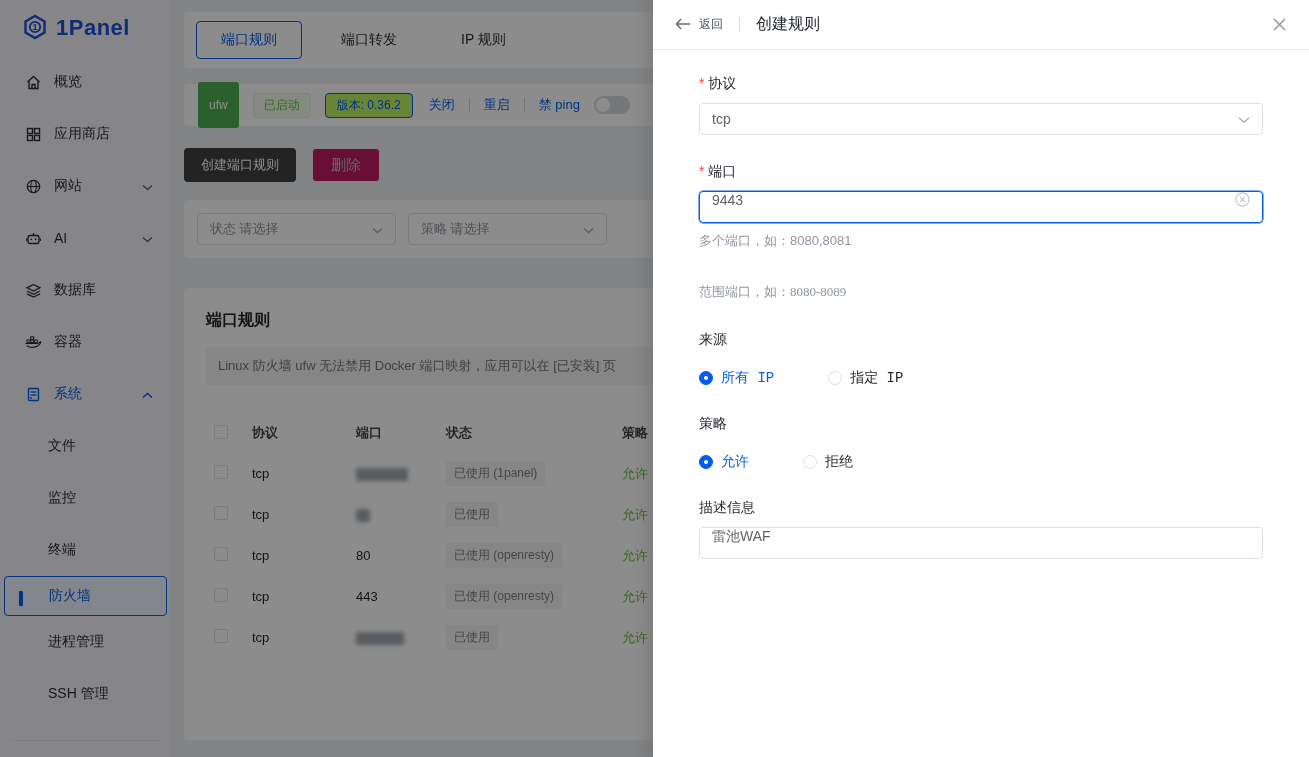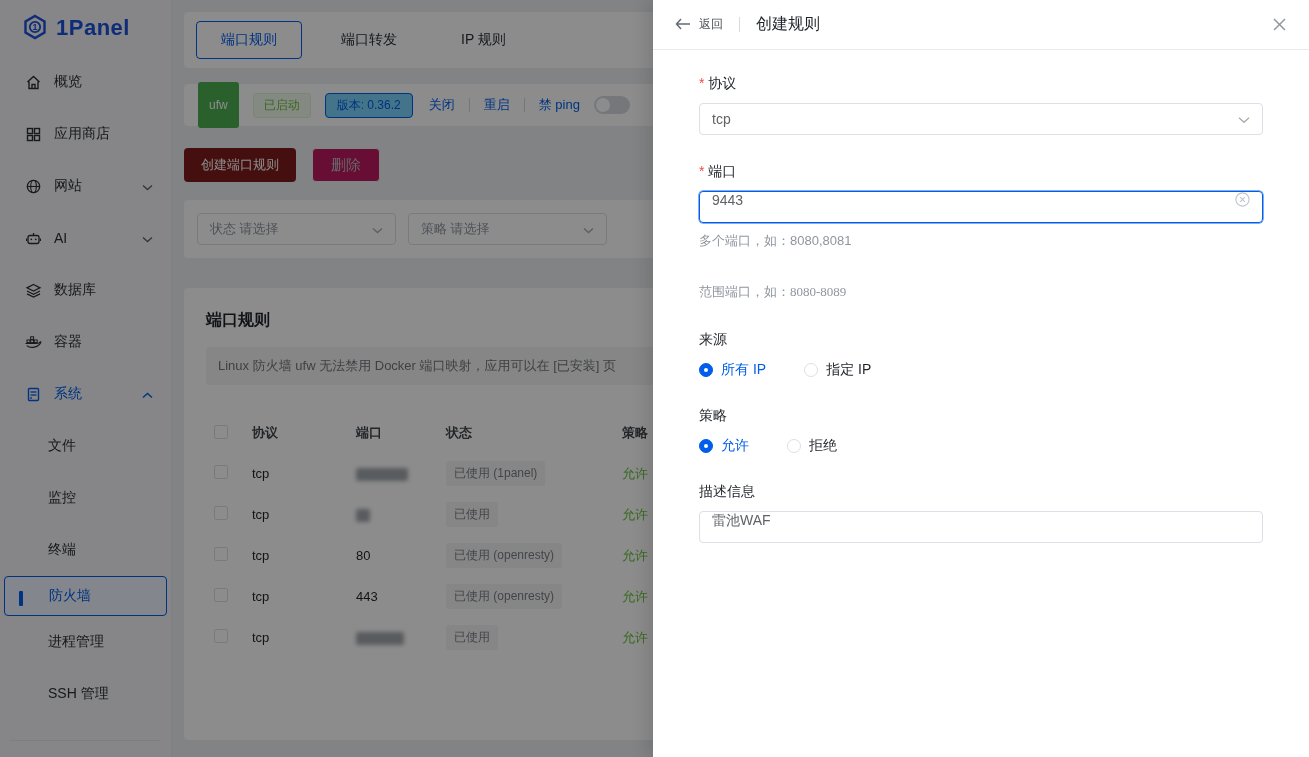--- a/index.html
+++ b/index.html
@@ -26,28 +26,28 @@
   .content { position:absolute; left:172px; top:0; right:0; height:757px; background:#eceef1; padding:12px 12px 0 12px; z-index:1; }
   .card { background:#fff; border-radius:4px; }
 
   .tabs-card { height:56px; display:flex; align-items:center; padding-left:12px; gap:14px; margin-bottom:16px; }
   .tab { padding:9px 24px; font-size:14px; color:#2b2f36; border:1px solid transparent; border-radius:4px; cursor:pointer; white-space:nowrap; }
   .tab.active { border-color:#005eeb; color:#005eeb; }
 
   .status-card { height:42px; display:flex; align-items:center; padding:0 14px; gap:14px; margin-bottom:22px; }
   .tag-ufw { background:#4caf50; color:#fff; font-size:12px; padding:16px 11px; border-radius:3px; }
   .tag-state { background:#f0f9eb; border:1px solid #e1f3d8; color:#67c23a; font-size:12px; padding:3px 10px; border-radius:3px; }
-  .tag-version { background:#7dd3fc; border:1px solid #005eeb; color:#005eeb; font-size:12px; padding:3px 11px; border-radius:4px; }
+  .tag-version { background:#bef264; border:1px solid #005eeb; color:#005eeb; font-size:12px; padding:3px 11px; border-radius:4px; }
   .link-action { color:#005eeb; font-size:13px; cursor:pointer; white-space:nowrap; }
   .vsep { width:1px; height:14px; background:#d4d7dc; }
   .toggle { width:36px; height:18px; border-radius:9px; background:#d5d9de; position:relative; cursor:pointer; }
   .toggle .knob { position:absolute; left:2px; top:2px; width:14px; height:14px; border-radius:50%; background:#fff; }
 
   .btn-row { height:34px; display:flex; align-items:center; gap:16px; margin-bottom:18px; padding-left:0; }
-  .btn-primary { background:#7f1d1d; color:#fff; border:none; border-radius:4px; font-size:13px; padding:0 17px; height:34px; cursor:pointer; font-family:inherit; }
+  .btn-primary { background:#404040; color:#fff; border:none; border-radius:4px; font-size:13px; padding:0 17px; height:34px; cursor:pointer; font-family:inherit; }
   .btn-plain { background:#be185d; color:#b8bcc2; border:1px solid #eceef1; border-radius:4px; font-size:15px; padding:0 18px; height:34px; cursor:pointer; font-family:inherit; }
 
   .filter-card { height:58px; display:flex; align-items:center; gap:12px; padding:0 13px; margin-bottom:30px; }
   .filter-select { width:199px; height:32px; border:1px solid #dcdfe6; border-radius:4px; display:flex; align-items:center; padding:0 12px; color:#8f959e; font-size:13px; cursor:pointer; }
   .filter-select .fs-chevron { margin-left:auto; }
 
   .table-card { min-height:452px; padding:22px 22px; }
   .table-title { font-size:16px; font-weight:bold; color:#1f2329; }
   .alert-info { margin-top:16px; background:#f4f4f5; border-radius:4px; padding:10px 12px; color:#73767a; font-size:13px; white-space:nowrap; overflow:hidden; }
 
@@ -83,21 +83,21 @@
   .select-box { margin-top:10px; height:32px; border:1px solid #dcdfe6; border-radius:4px; display:flex; align-items:center; padding:0 12px; color:#606266; font-size:14px; cursor:pointer; }
   .select-box .sb-chevron { margin-left:auto; }
   .lbl-port { margin-top:28px; display:block; }
   .input-box { margin-top:10px; height:32px; border-radius:4px; display:flex; align-items:flex-start; padding:0 12px; font-size:14px; color:#606266; }
   .input-focused { border:1px solid #005eeb; box-shadow:0 0 0 0.5px #005eeb; }
   .input-normal { border:1px solid #dcdfe6; }
   .clear-icon { margin-left:auto; display:flex; align-items:center; cursor:pointer; }
   .helper { margin-top:9px; font-size:13px; color:#8f959e; }
   .helper + .helper { margin-top:33px;font-family:Liberation Serif, serif; }
   .lbl-source { margin-top:30px; display:block; }
-  .radio-row { margin-top:12px; display:flex; align-items:center; gap:38px; }
+  .radio-row { margin-top:20px; display:flex; align-items:center; gap:54px;font-family:Liberation Mono, monospace; }
   .radio { display:flex; align-items:center; gap:8px; cursor:pointer; }
   .radio-dot { width:14px; height:14px; border-radius:50%; border:1px solid #dcdfe6; background:#fff; }
   .radio.checked .radio-dot { border-color:#005eeb; background:#005eeb; position:relative; }
   .radio.checked .radio-dot::after { content:""; position:absolute; left:4px; top:4px; width:4px; height:4px; border-radius:50%; background:#fff; }
   .radio-label { font-size:14px; color:#1f2329; }
   .radio.checked .radio-label { color:#005eeb; }
   .lbl-policy { margin-top:28px; display:block; }
   .lbl-desc { margin-top:28px; display:block; }
 </style>
 </head>

